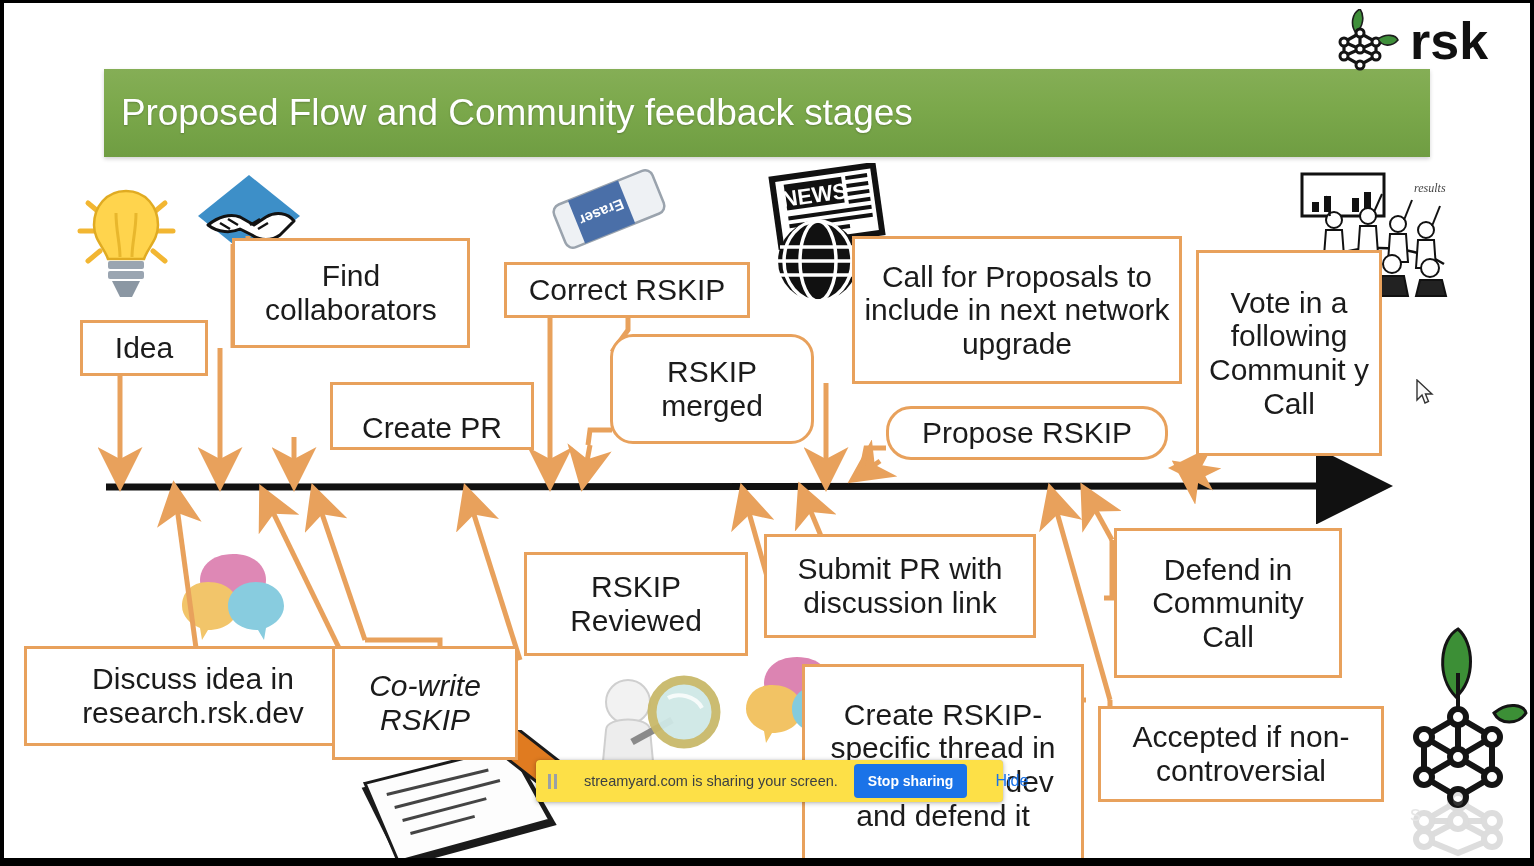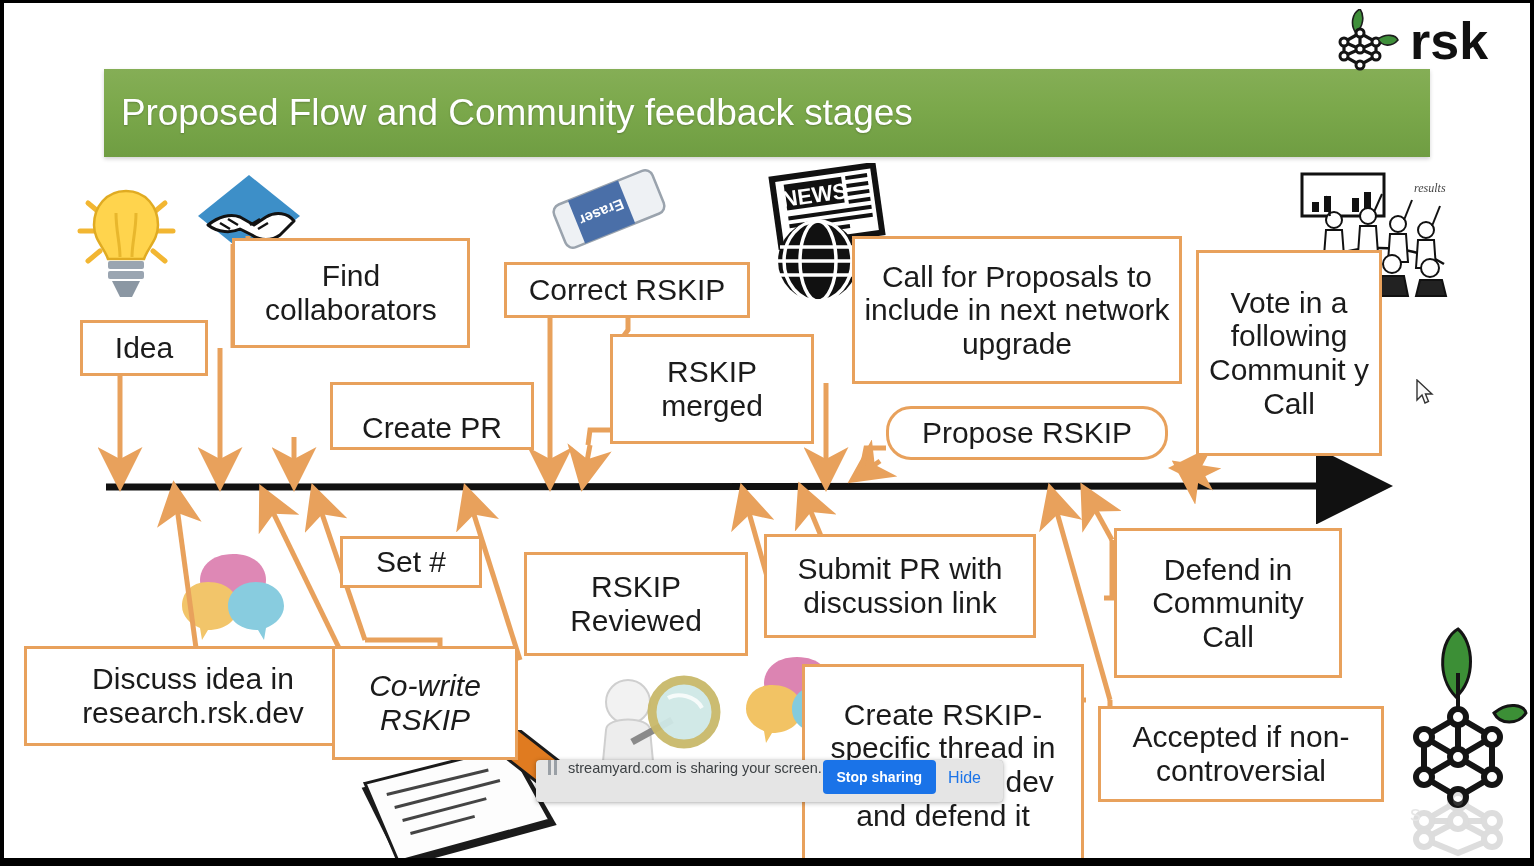--- a/index.html
+++ b/index.html
@@ -63,26 +63,27 @@
   .connectors { position: absolute; left: 0; top: 0; width: 1534px; height: 866px; z-index: 10; pointer-events: none; }
 
   
   .clip { position: absolute; z-index: 8; }
 
   
   .share-bar {
     position: absolute;
     left: 536px; top: 760px;
     width: 467px; height: 42px;
-    background: #e5e5e5;
+    background: #fde047;
     border-radius: 4px;
     box-shadow: 0 1px 5px rgba(0,0,0,.30), 0 0 1px rgba(0,0,0,.25);
-    display: flex; align-items: flex-start;
+    display: flex; align-items: center;
     padding: 0 10px 0 12px;
     z-index: 50;
+    gap: 16px;
   }
   .share-pause { display:flex; gap:3px; margin-right:11px; }
   .share-pause i { display:block; width:3px; height:15px; background:#9aa0a6; }
   .share-msg { font-size: 14.5px; color: #3c4043; white-space: nowrap; flex: 1; }
   .stop-btn {
     background: #1a73e8; color:#fff;
     font-size: 14px; font-weight: bold;
     border: none; border-radius: 4px;
     padding: 9px 14px; cursor: pointer;
     white-space: nowrap;
@@ -381,43 +382,40 @@
   </div>
 
   <div class="fbox" style="left:330px;top:382px;width:204px;height:68px;align-items:flex-end;">
     <span>Create PR</span>
   </div>
 
   <div class="fbox" style="left:504px;top:262px;width:246px;height:56px;">
     <span>Correct RSKIP</span>
   </div>
 
-  <div class="fbox" style="left:610px;top:334px;width:204px;height:110px;">
+  <div class="fbox" style="left:610px;top:334px;width:204px;height:110px;border-radius:23px;">
     <span>RSKIP merged</span>
   </div>
 
   <div class="fbox" style="left:836px;top:236px;width:330px;height:148px;margin-left:16px;">
     <span>Call for Proposals to include in next network upgrade</span>
   </div>
 
   <div class="fbox" style="left:886px;top:406px;width:282px;height:54px;border-radius:25px;">
     <span>Propose RSKIP</span>
   </div>
 
   <div class="fbox" style="left:1196px;top:250px;width:186px;height:206px;">
     <span>Vote in a following Communit y Call</span>
   </div>
 
   <div class="fbox" style="left:24px;top:646px;width:338px;height:100px;">
     <span>Discuss idea in research.rsk.dev</span>
   </div>
 
-  <div class="fbox" style="left:340px;top:536px;width:142px;height:52px;">
-    <span>Set #</span>
-  </div>
 
   <div class="fbox" style="left:332px;top:646px;width:186px;height:114px;font-style:italic;">
     <span>Co-write RSKIP</span>
   </div>
 
   <div class="fbox" style="left:524px;top:552px;width:224px;height:104px;">
     <span>RSKIP Reviewed</span>
   </div>
 
   <div class="fbox" style="left:764px;top:534px;width:272px;height:104px;">

